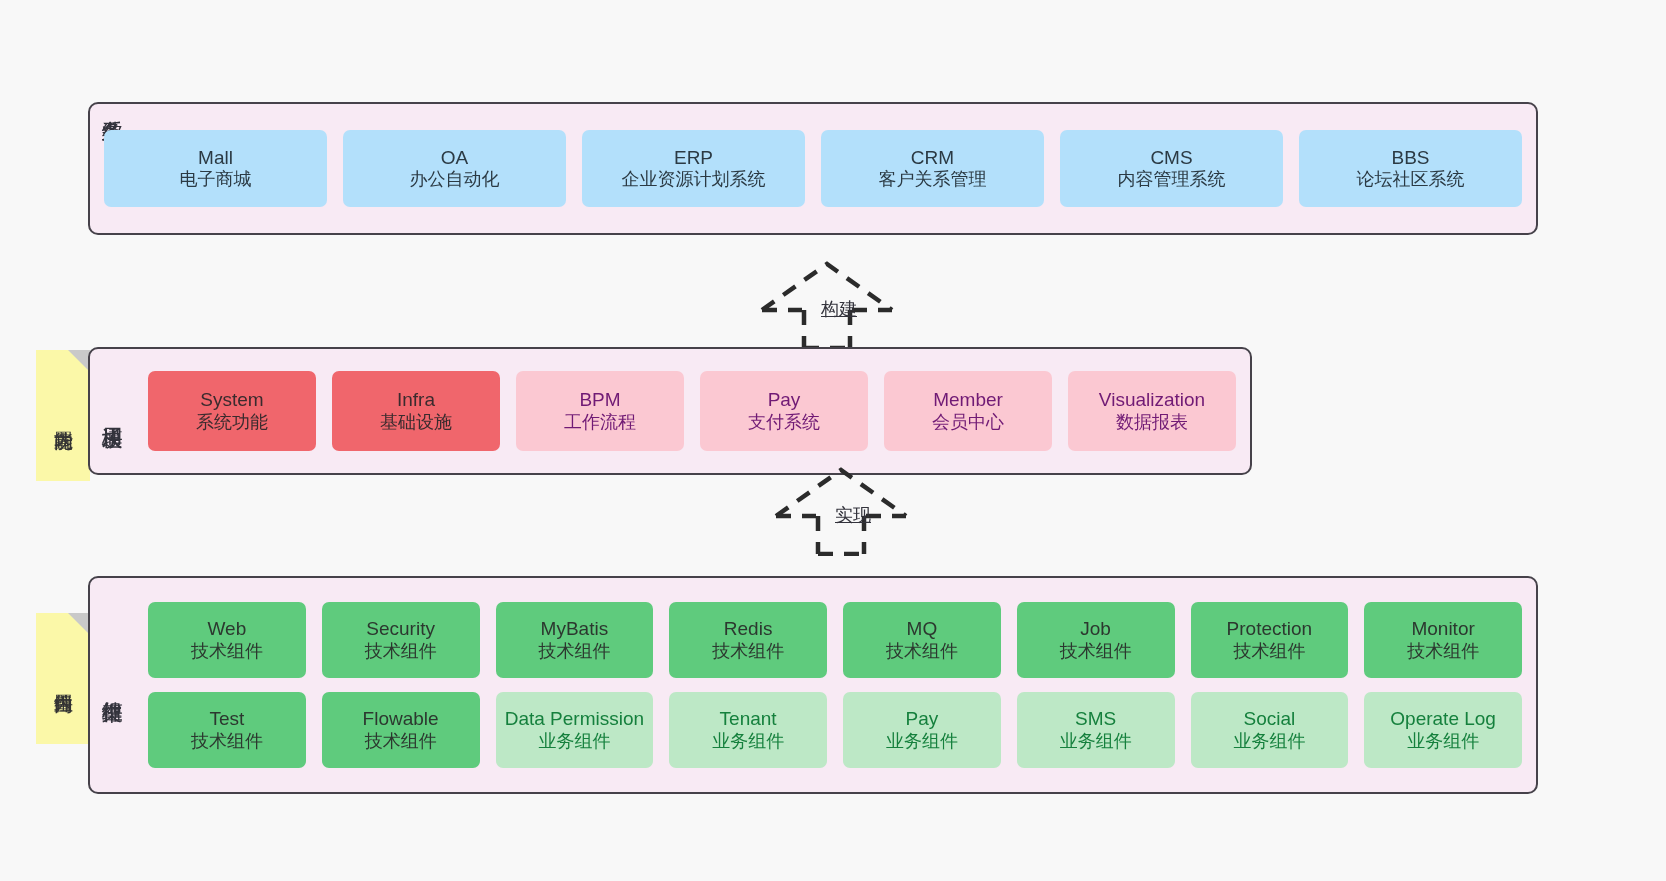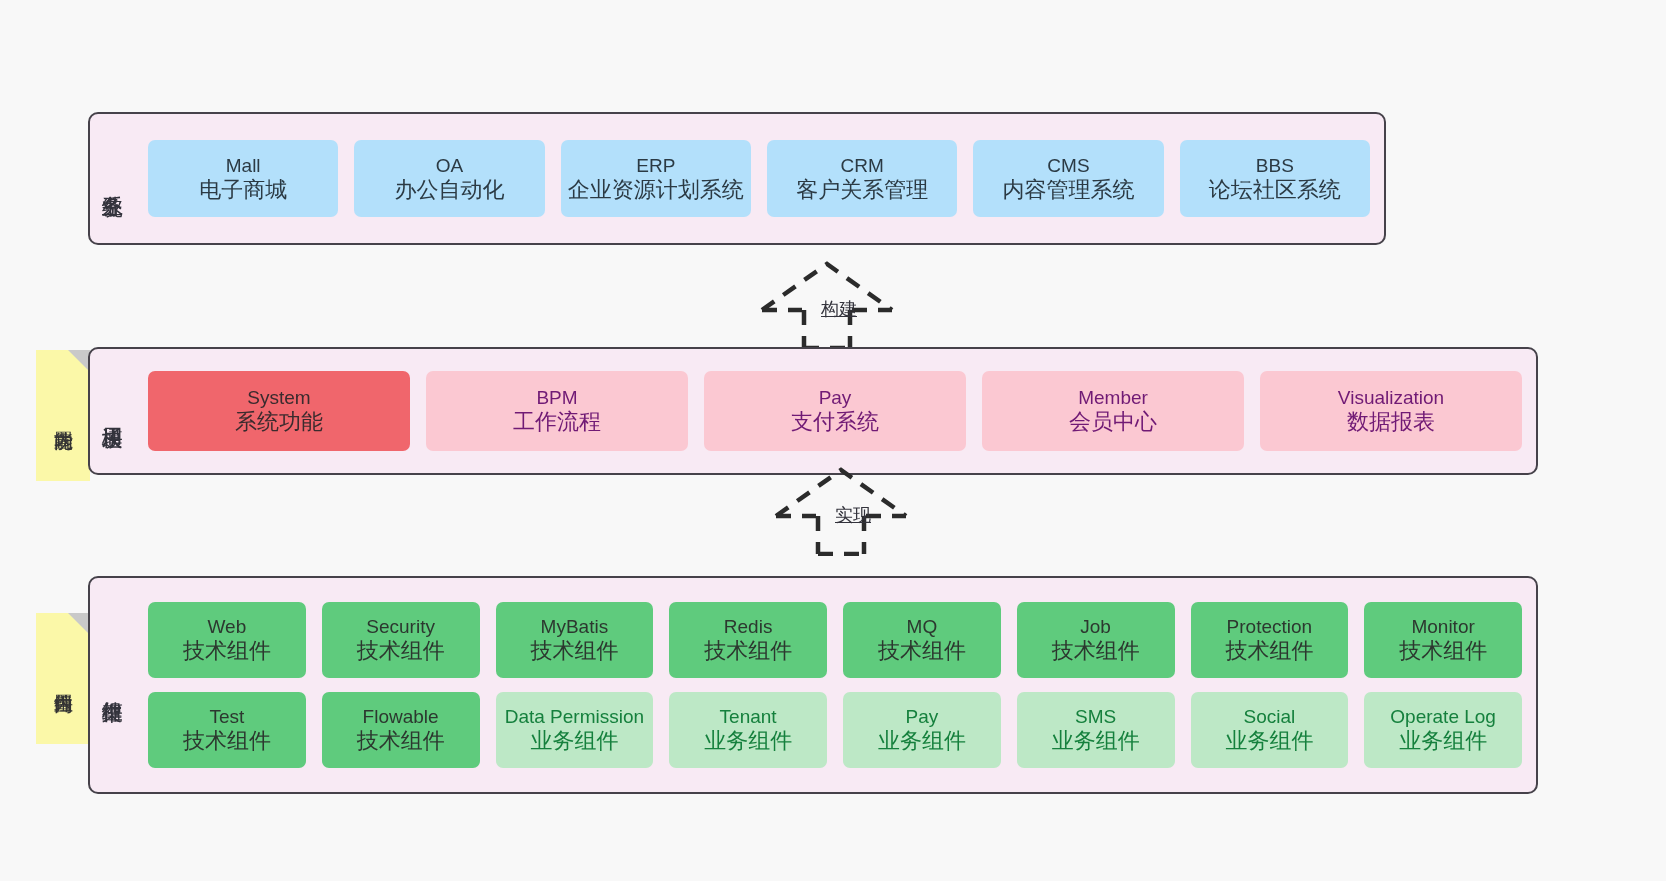--- a/index.html
+++ b/index.html
@@ -74,21 +74,21 @@
     display: flex;
     flex-direction: column;
     align-items: center;
     justify-content: center;
     text-align: center;
     line-height: 1.22;
     color: #2f3a33;
     padding: 4px 6px;
   }
   .box .t1 { font-size: 19px; }
-  .box .t2 { font-size: 22px; }
+  .box .t2 { font-size: 18px; }
 
   .box.blue  { background: #b3e0fb; color: #2b3a44; height: 77px; }
   .box.red   { background: #f0666c; color: #3a2b2e; height: 80px; }
   .box.pink  { background: #fbc8d2; color: #701a75; height: 80px; }
   .box.green { background: #5fcb7d; color: #2c382f; height: 76px; }
   .box.lgreen{ background: #bde8c6; color: #15803d; height: 76px; }
 
   
   .note {
     position: absolute;
@@ -130,21 +130,21 @@
     white-space: nowrap;
     user-select: none;
     text-decoration: underline;
   }
 </style>
 </head>
 <body>
 
 <div id="canvas">
 
-  <div class="layer" id="layer-business" style="left:88px; top:112px; width:1298px; height:133px;">
+  <div class="layer" id="layer-business" style="left:88px; top:102px; width:1450px; height:133px;flex-direction:column;">
     <div class="layer-label">业务系统</div>
     <div class="layer-body">
       <div class="box blue">
         <span class="t1">Mall</span>
         <span class="t2">电子商城</span>
       </div>
       <div class="box blue">
         <span class="t1">OA</span>
         <span class="t2">办公自动化</span>
       </div>
@@ -177,26 +177,30 @@
       <polyline points="52,90 98,90" fill="none" stroke="#2b2b2b" stroke-width="4.5" stroke-dasharray="15,11"></polyline>
     </svg>
     <span class="conn-label" style="top:39px; left:58%;">构建</span>
   </div>
 
   <div class="note" id="note-builtin-function" style="left:36px; top:350px; height:131px;">
     <span class="fold"></span>
     <span>内置功能</span>
   </div>
 
-  <div class="layer" id="layer-common" style="left:88px; top:347px; width:1450px; height:128px;">
+  <div class="layer" id="layer-common" style="left:88px; top:347px; width:1164px; height:128px;">
     <div class="layer-label">通用模块</div>
     <div class="layer-body">
       <div class="box red">
         <span class="t1">System</span>
         <span class="t2">系统功能</span>
+      </div>
+      <div class="box red">
+        <span class="t1">Infra</span>
+        <span class="t2">基础设施</span>
       </div>
       <div class="box pink">
         <span class="t1">BPM</span>
         <span class="t2">工作流程</span>
       </div>
       <div class="box pink">
         <span class="t1">Pay</span>
         <span class="t2">支付系统</span>
       </div>
       <div class="box pink">

